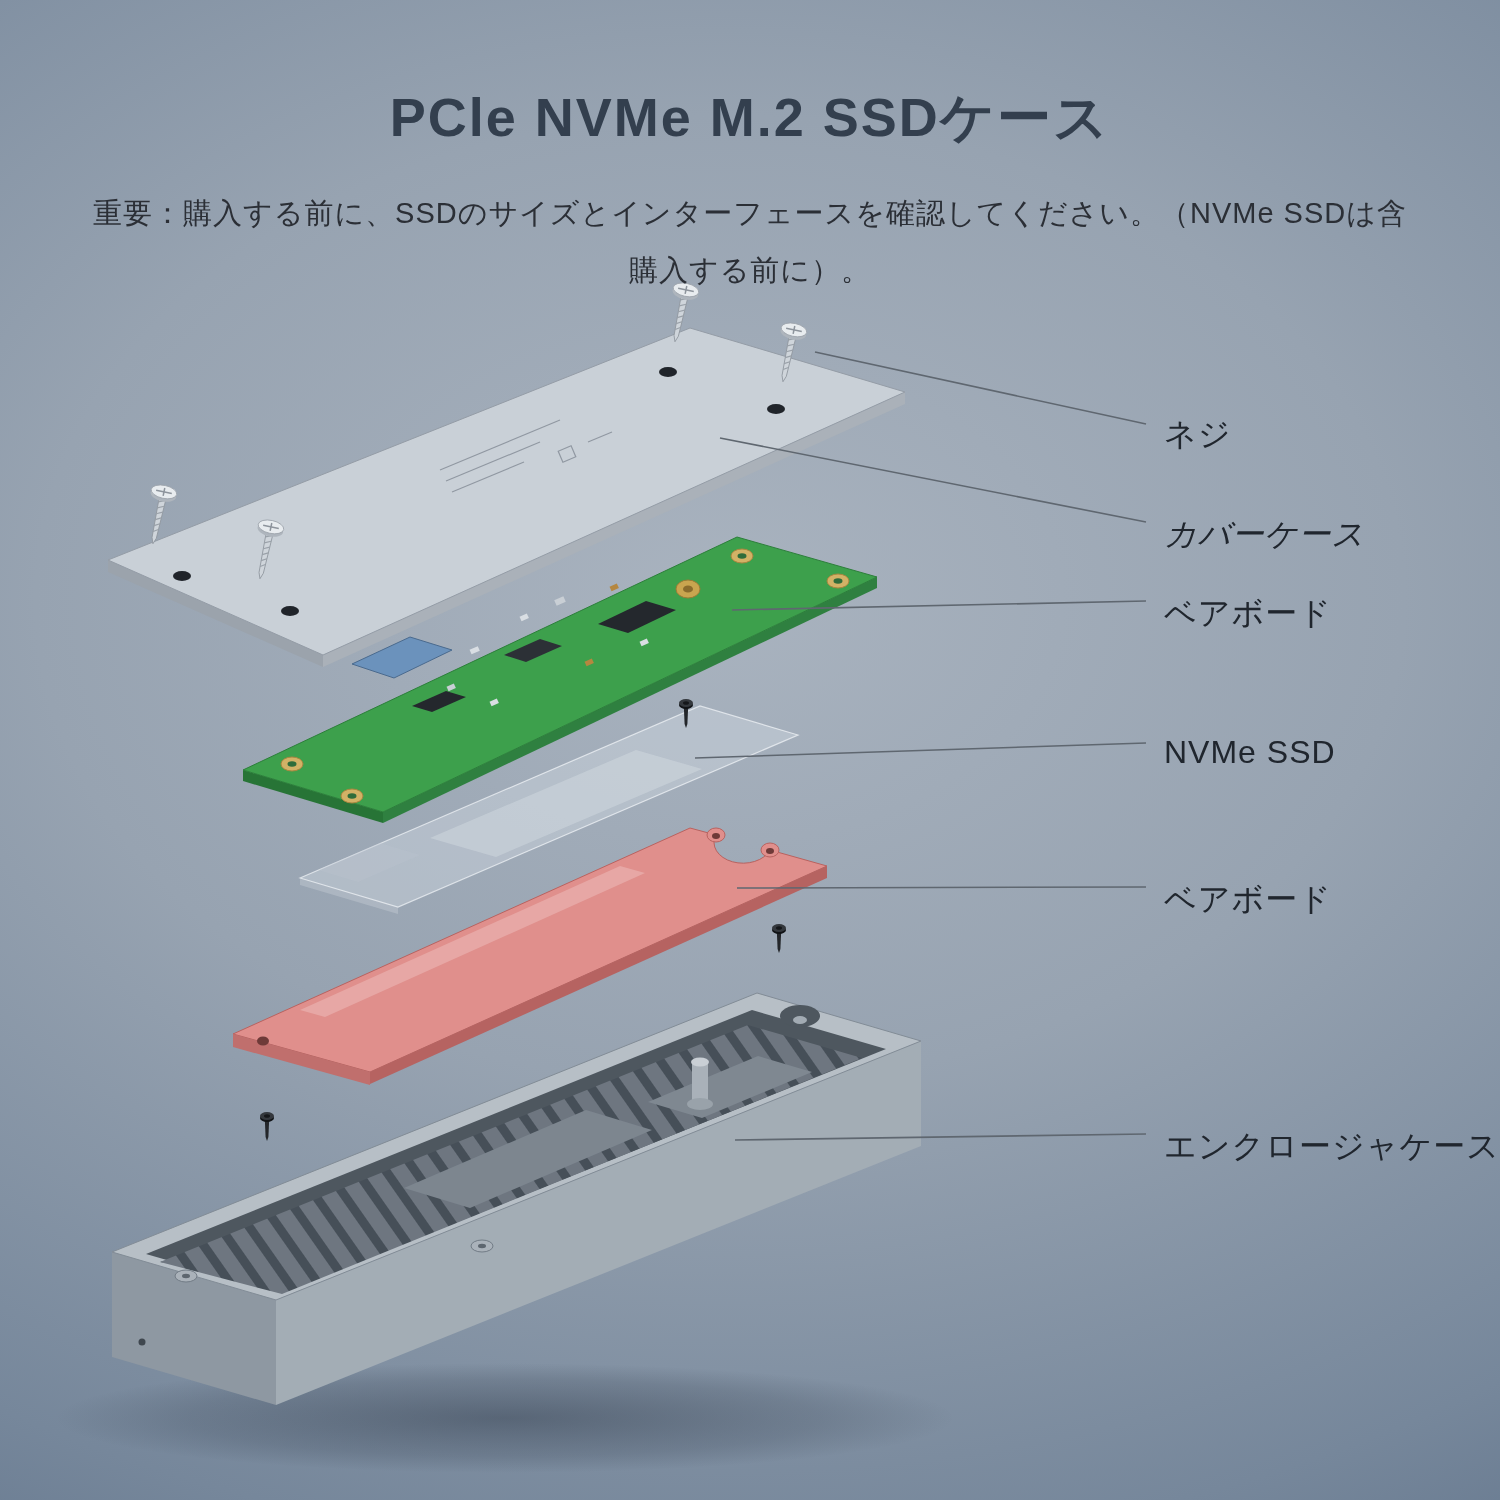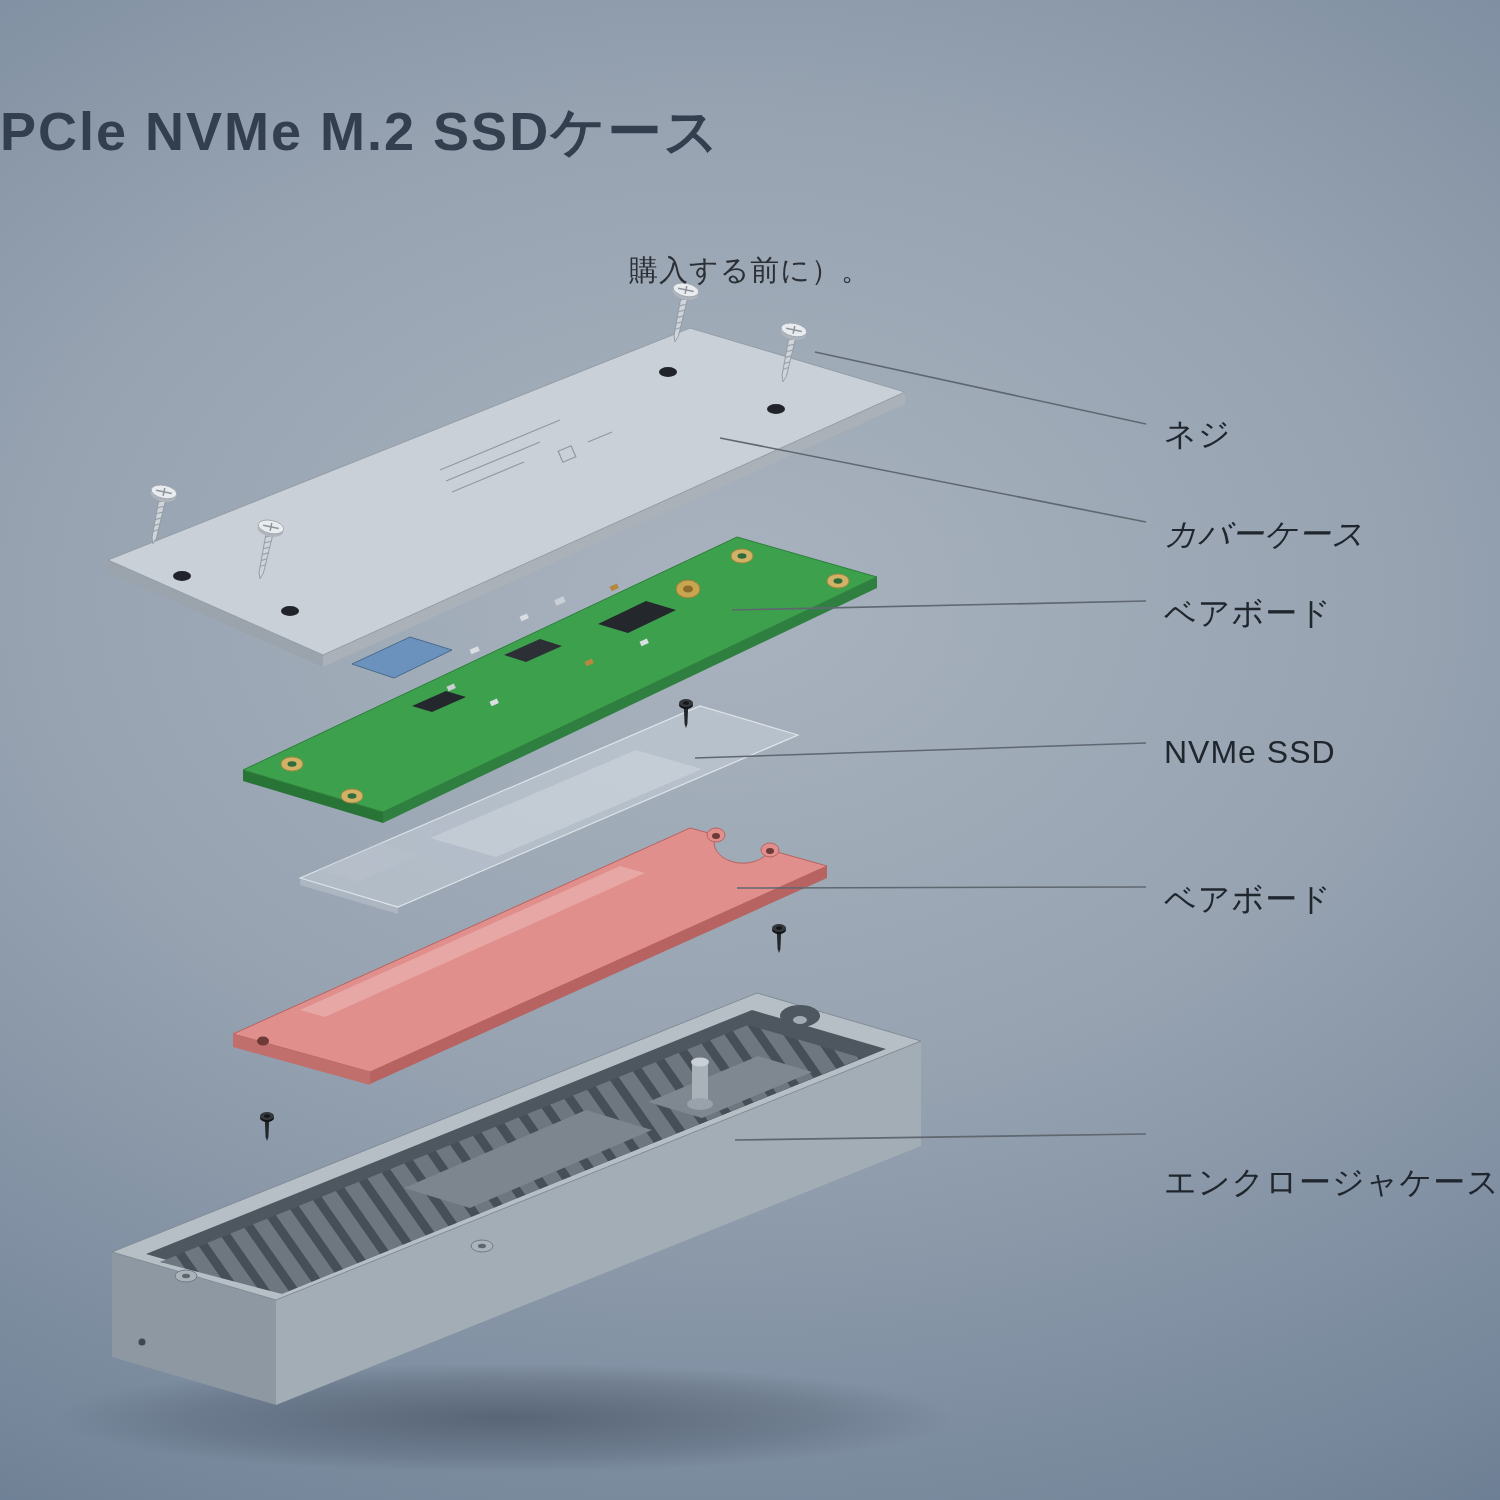--- a/index.html
+++ b/index.html
@@ -3,36 +3,36 @@
 <meta charset="utf-8">
 <style>
   html,body{margin:0;padding:0;}
   body{width:1500px;height:1500px;font-family:"Liberation Sans","DejaVu Sans",sans-serif;}
   .stage{
     position:relative;width:1500px;height:1500px;overflow:hidden;
     background:radial-gradient(120% 85% at 48% 40%, #a9b3bf 0%, #97a3b1 38%, #76879b 75%, #5a6d85 100%);
   }
   .diagram-svg{position:absolute;left:0;top:0;width:1500px;height:1500px;}
   .title{
-    position:absolute;top:60px;left:0;width:1500px;text-align:left;
+    position:absolute;top:46px;left:0;width:1500px;text-align:center;
     font-size:54px;font-weight:bold;color:#333f4e;letter-spacing:2px;
   }
   .subtitle{
     position:absolute;top:156px;left:0;width:1500px;text-align:center;
     font-size:29px;line-height:57px;color:#2b2f36;letter-spacing:1px;
   }
   .callout{
     position:absolute;font-size:32px;color:#20262e;letter-spacing:1px;white-space:nowrap;margin-top:9px;
   }
   .callout.screw{left:1164px;top:404px;}
   .callout.cover{left:1164px;top:504px;font-style:italic;}
   .callout.board{left:1164px;top:583px;font-family:Liberation Serif, serif;}
   .callout.ssd{left:1164px;top:725px;}
   .callout.heatsink{left:1164px;top:869px;}
-  .callout.enclosure{left:1164px;top:1152px;}
+  .callout.enclosure{left:1164px;top:1116px;}
 </style>
 </head>
 <body>
 
 <div class="stage">
 
   <svg class="diagram-svg" viewBox="0 0 1500 1500" xmlns="http://www.w3.org/2000/svg">
     <defs>
       <pattern id="vents" width="24" height="24" patternUnits="userSpaceOnUse" patternTransform="rotate(-35)">
         <rect width="24" height="24" fill="#6e7680"></rect>
@@ -181,21 +181,21 @@
       <line x1="720" y1="438" x2="1146" y2="522"></line>
       <line x1="732" y1="610" x2="1146" y2="601"></line>
       <line x1="695" y1="758" x2="1146" y2="743"></line>
       <line x1="737" y1="888" x2="1146" y2="887"></line>
       <line x1="735" y1="1140" x2="1146" y2="1134"></line>
     </g>
   </svg>
 
   <h1 class="title">PCle NVMe M.2 SSDケース</h1>
 
-  <p class="subtitle"><br><span>購入する前に）。</span></p>
+  <p class="subtitle"><span>重要：購入する前に、SSDのサイズとインターフェースを確認してください。（NVMe SSDは含</span><br><span>購入する前に）。</span></p>
 
   <div>
     <div class="callout screw">ネジ</div>
     <div class="callout cover">カバーケース</div>
     <div class="callout board">ベアボード</div>
     <div class="callout ssd">NVMe SSD</div>
     <div class="callout heatsink">ベアボード</div>
     <div class="callout enclosure">エンクロージャケース</div>
   </div>
 

